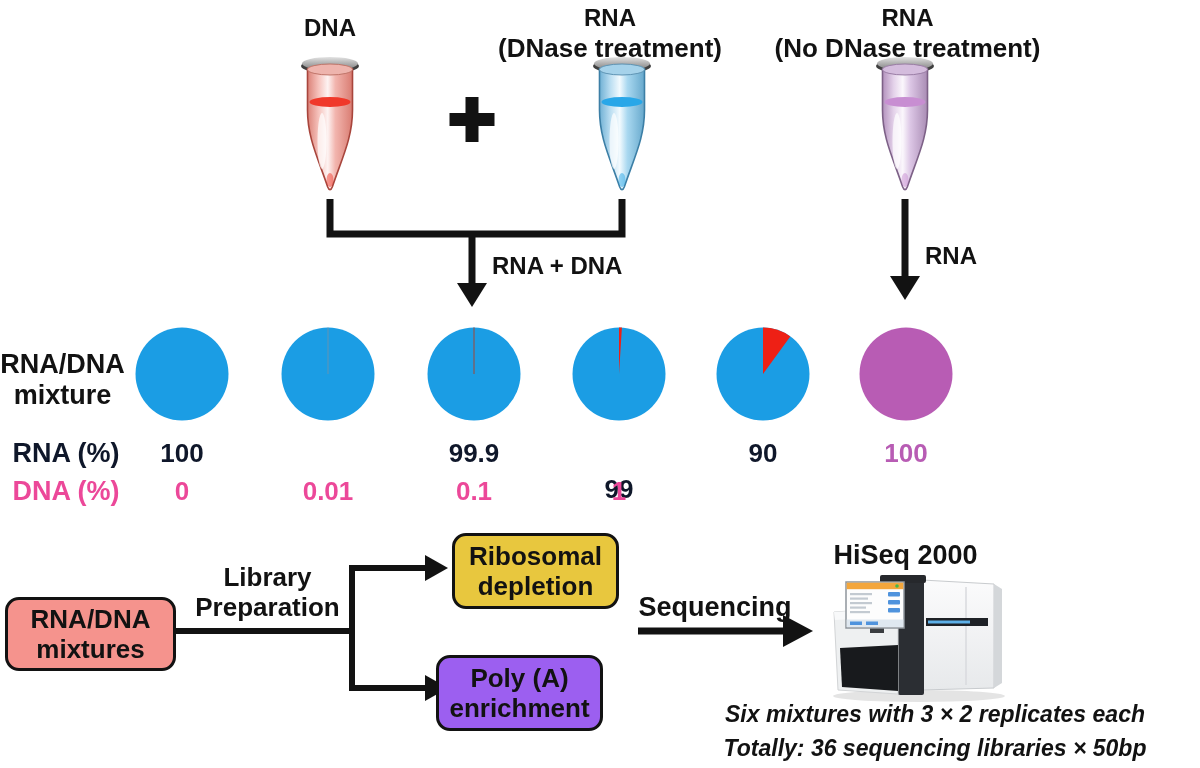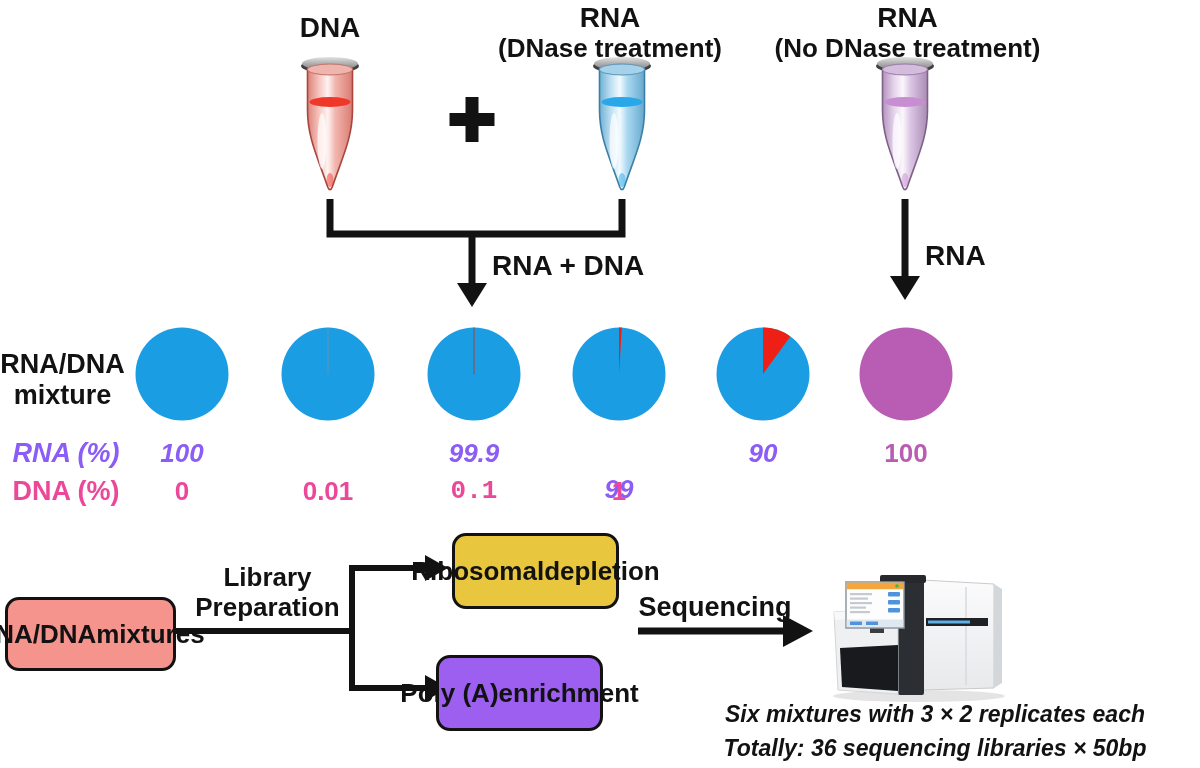--- a/index.html
+++ b/index.html
@@ -3,30 +3,30 @@
 <meta charset="utf-8">
 <style>
   html,body{margin:0;padding:0;background:#ffffff;}
   .canvas{
     position:relative;width:1200px;height:768px;background:#ffffff;
     font-family:"Liberation Sans", sans-serif;font-weight:bold;color:#121212;
     overflow:hidden;
   }
   .abs{position:absolute;}
   .lbl{text-align:center;white-space:nowrap;color:#121212;}
-  .f28{font-size:28px;line-height:31px;}
+  .f28{font-size:24px;line-height:31px;}
   .f26{font-size:26px;line-height:30px;}
   .f27{font-size:27px;line-height:31px;}
   .f23{font-size:23px;line-height:34px;}
-  .c-blue{color:#8b5cf6;font-style:italic;}
+  .c-blue{color:#0f172a;}
   .c-red{color:#ec4899;}
   .c-purple{color:#B85CB4;}
   .box{
     border:3px solid #121212;border-radius:14px;
-    display:flex;flex-direction:row;align-items:center;justify-content:center;
+    display:flex;flex-direction:column;align-items:center;justify-content:center;
     text-align:center;
   }
   .box div{white-space:nowrap;}
   .mixbox{background:#F5938D;left:5px;top:597px;width:165px;height:68px;}
   .ribobox{background:#E8C73E;left:452px;top:533px;width:161px;height:70px;}
   .polybox{background:#9C5FF0;left:436px;top:655px;width:161px;height:70px;}
   svg{display:block;}
 </style>
 </head>
 <body>
@@ -190,21 +190,21 @@
   <div class="abs lbl f27 c-blue" style="left:0;top:438px;width:132px;">RNA (%)</div>
   <div class="abs lbl f26 c-blue" style="left:112px;top:438px;width:140px;">100</div>
   <div class="abs lbl f26 c-blue" style="left:404px;top:438px;width:140px;">99.9</div>
   <div class="abs lbl f26 c-blue" style="left:549px;top:438px;width:140px;margin-top:36px;">99</div>
   <div class="abs lbl f26 c-blue" style="left:693px;top:438px;width:140px;">90</div>
   <div class="abs lbl f26 c-purple" style="left:836px;top:438px;width:140px;">100</div>
 
   <div class="abs lbl f27 c-red" style="left:0;top:476px;width:132px;">DNA (%)</div>
   <div class="abs lbl f26 c-red" style="left:112px;top:476px;width:140px;">0</div>
   <div class="abs lbl f26 c-red" style="left:258px;top:476px;width:140px;">0.01</div>
-  <div class="abs lbl f26 c-red" style="left:404px;top:476px;width:140px;font-family:Liberation Mono, monospace;">0.1</div>
+  <div class="abs lbl f26 c-red" style="left:404px;top:476px;width:140px;">0.1</div>
   <div class="abs lbl f26 c-red" style="left:549px;top:476px;width:140px;">1</div>
 
   <div class="abs lbl f28" style="left:492px;top:250px;width:160px;text-align:left;">RNA + DNA</div>
   <div class="abs lbl f28" style="left:925px;top:240px;width:70px;text-align:left;">RNA</div>
 
   <div class="abs box mixbox">
     <div class="lbl f26">RNA/DNA</div>
     <div class="lbl f26">mixtures</div>
   </div>
 
@@ -218,20 +218,21 @@
     <div class="lbl f26">depletion</div>
   </div>
 
   <div class="abs box polybox">
     <div class="lbl f26">Poly (A)</div>
     <div class="lbl f26">enrichment</div>
   </div>
 
   <div class="abs lbl f27" style="left:630px;top:592px;width:170px;">Sequencing</div>
 
+  <div class="abs lbl f27" style="left:813px;top:540px;width:185px;">HiSeq 2000</div>
 
   <svg class="abs" style="left:822px;top:572px;" width="190" height="132" viewBox="0 0 190 132">
     <defs>
       <linearGradient id="mg" x1="0" y1="0" x2="0" y2="1">
         <stop offset="0" stop-color="#fbfbfc"></stop>
           <stop offset="1" stop-color="#e7e9eb"></stop>
       </linearGradient>
     </defs>
     <ellipse cx="97" cy="124" rx="86" ry="6" fill="#d9d9d9" opacity="0.7"></ellipse>
     <path d="M100,8 L172,12 L172,116 L100,118 Z" fill="url(#mg)" stroke="#c8cbce" stroke-width="1"></path>

